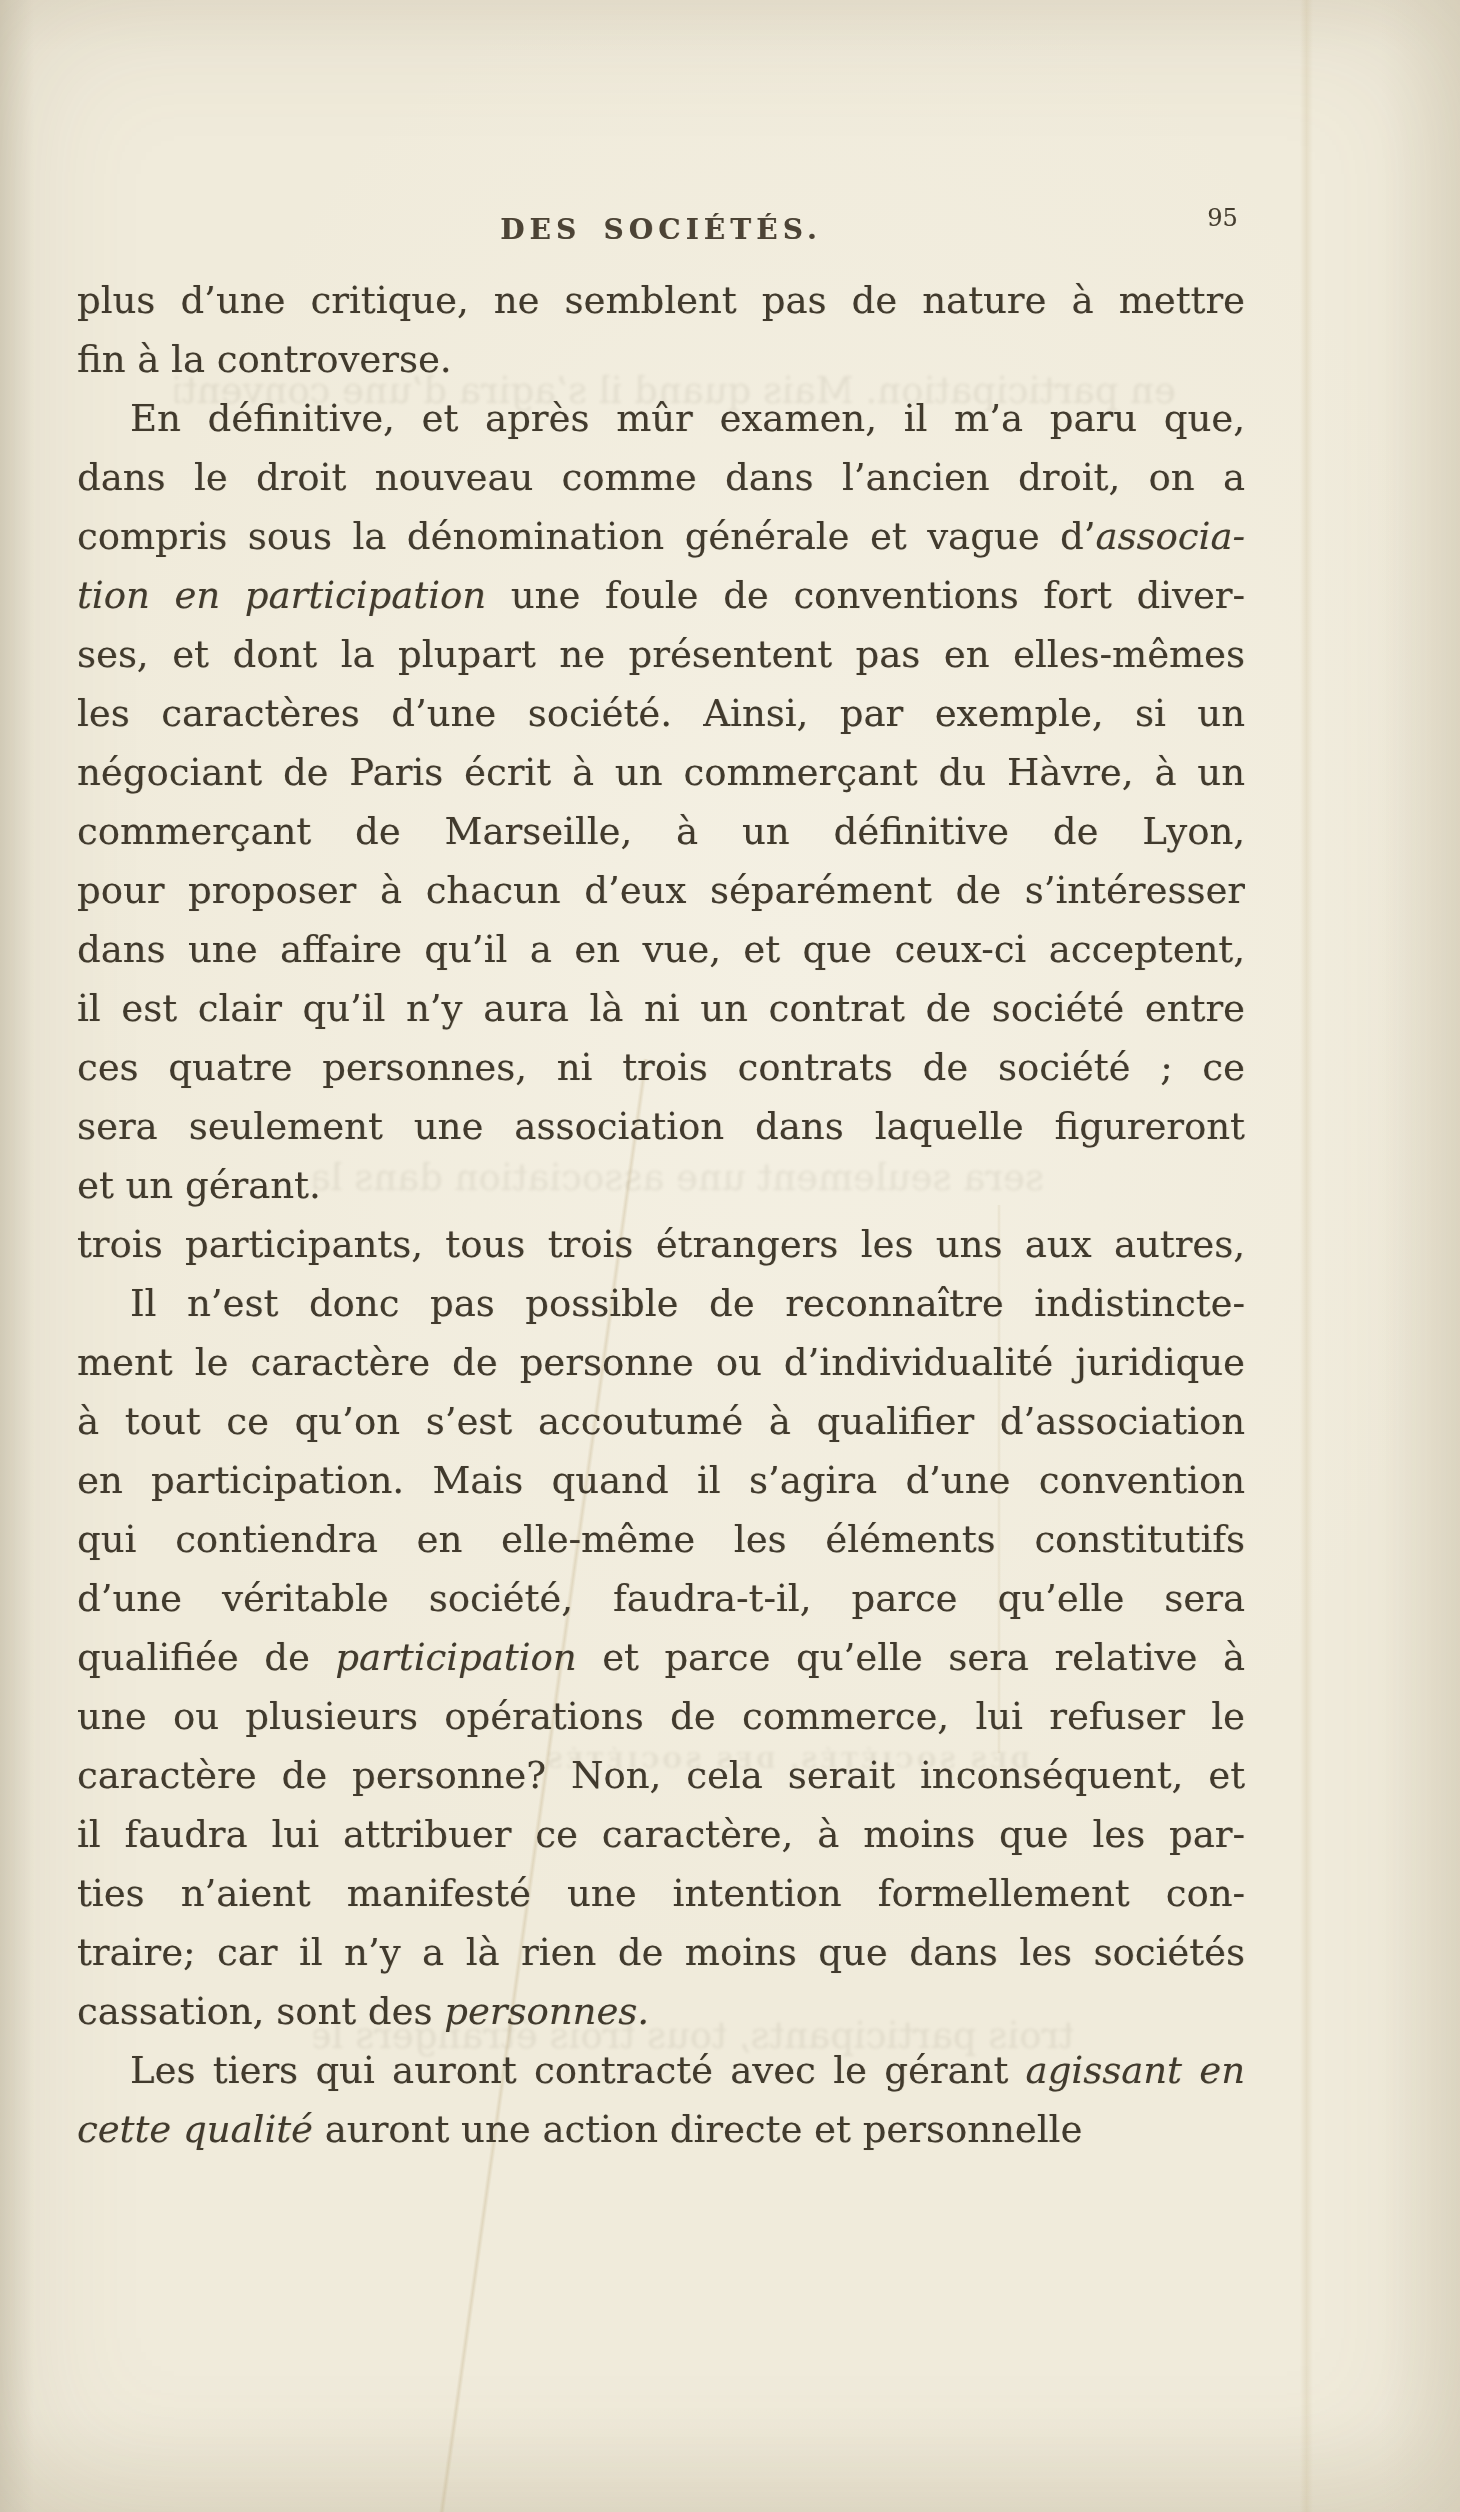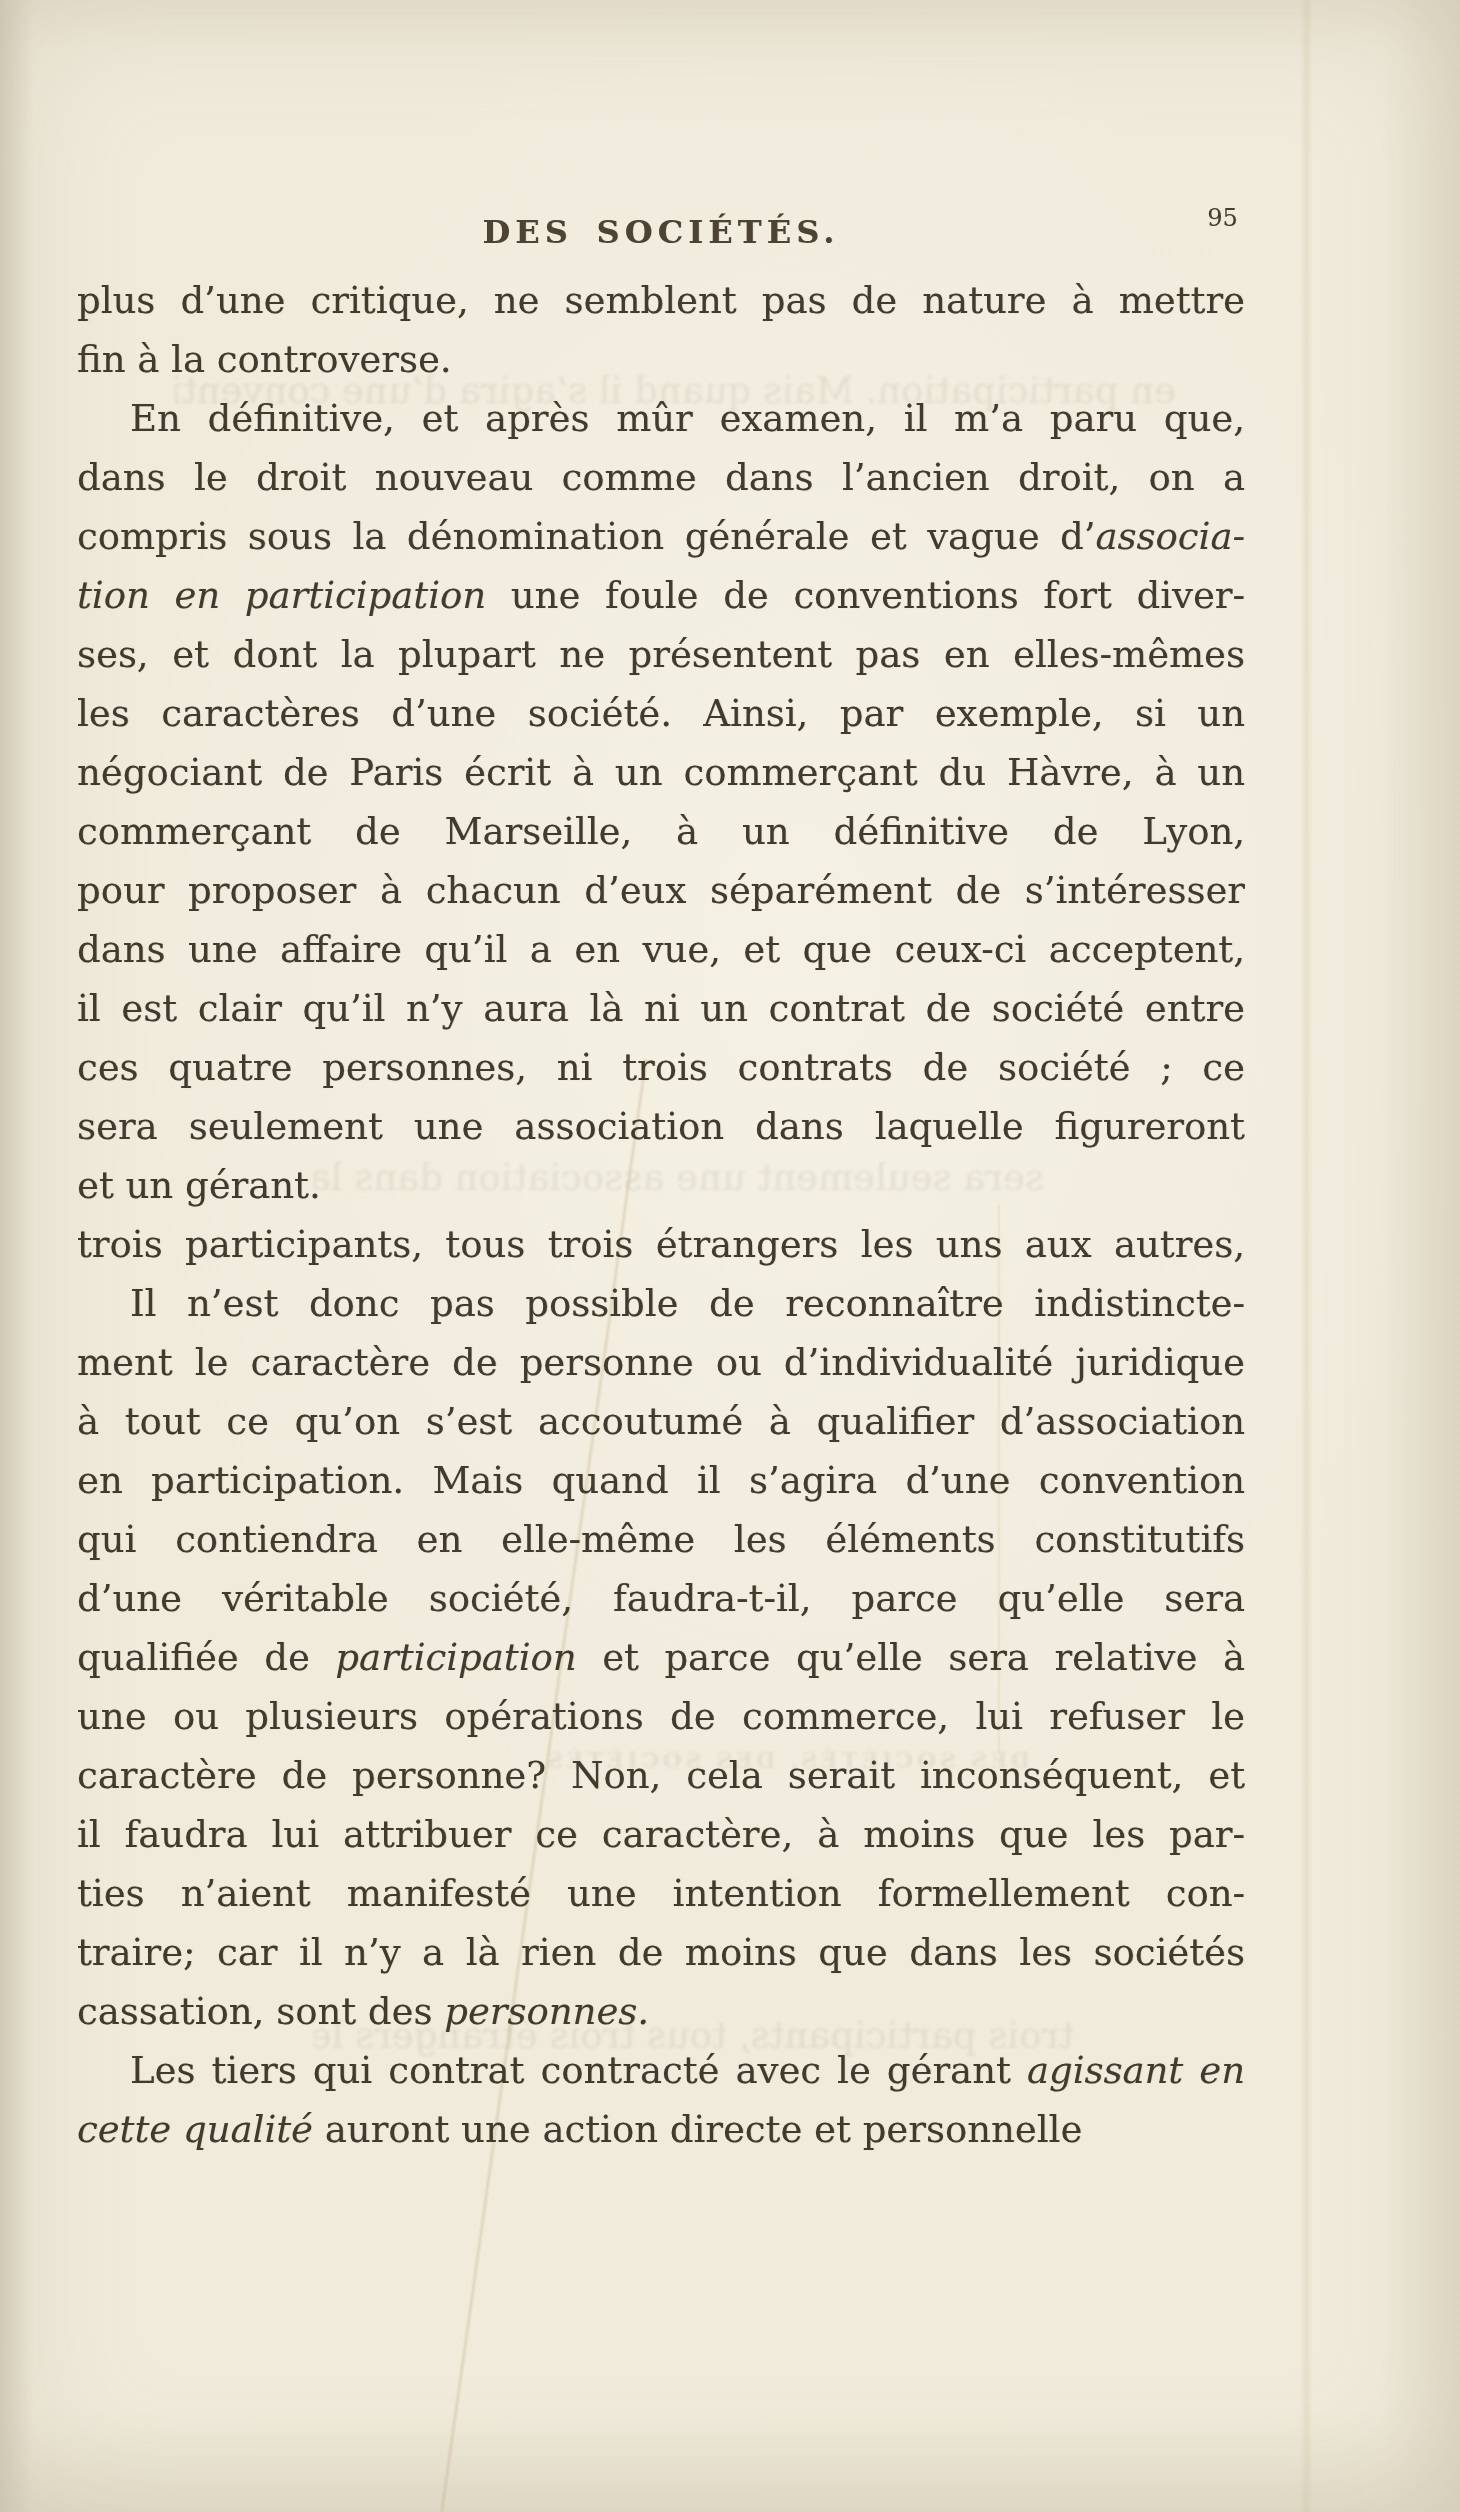--- a/index.html
+++ b/index.html
@@ -34,21 +34,21 @@
   }
   .crease2 {
     position: absolute; left: 997px; top: 1205px; width: 4.4px; height: 548px;
     background: linear-gradient(90deg, rgba(196,180,140,0) 0%, rgba(196,180,140,0.22) 50%, rgba(196,180,140,0) 100%);
   }
   
   .column { position: absolute; left: 77px; top: 0; width: 1168px; height: 2512px; }
   .header { position: absolute; top: 207px; left: 0; width: 1168px; height: 47px; }
   .running-title {
     position: absolute; left: 50%; transform: translateX(-50%); top: 5.8px;
-    font-size: 32px; font-weight: bold; letter-spacing: 5.1px;
+    font-size: 28px; font-weight: bold; letter-spacing: 5.1px;
     word-spacing: 7.3px; color: #4c4335;
     text-shadow: 0.4px 0.4px 0.5px rgba(70,60,45,0.35);
     white-space: nowrap;
   }
   .page-number {
     position: absolute; right: 7.3px; top: -2.9px;
     font-size: 24px; color: #453d2f;
     text-shadow: 0.4px 0.4px 0.5px rgba(70,60,45,0.35);
   }
   .body {
@@ -122,18 +122,18 @@
         <div class="line"><span>en participation. Mais quand il s’agira d’une convention</span></div>
         <div class="line"><span>qui contiendra en elle-même les éléments constitutifs</span></div>
         <div class="line"><span>d’une véritable société, faudra-t-il, parce qu’elle sera</span></div>
         <div class="line"><span>qualifiée de </span><em>participation</em><span> et parce qu’elle sera relative à</span></div>
         <div class="line"><span>une ou plusieurs opérations de commerce, lui refuser le</span></div>
         <div class="line"><span>caractère de personne? Non, cela serait inconséquent, et</span></div>
         <div class="line"><span>il faudra lui attribuer ce caractère, à moins que les par-</span></div>
         <div class="line"><span>ties n’aient manifesté une intention formellement con-</span></div>
         <div class="line"><span>traire; car il n’y a là rien de moins que dans les sociétés</span></div>
         <div class="line end"><span>cassation, sont des </span><em>personnes.</em></div>
-        <div class="line indent"><span>Les tiers qui contrat contracté avec le gérant </span><em>agissant en</em></div>
+        <div class="line indent"><span>Les tiers qui auront contracté avec le gérant </span><em>agissant en</em></div>
         <div class="line end"><em>cette qualité</em><span> auront une action directe et personnelle</span></div>
       </div>
   </div>
 </div>
 
 
 </body></html>

